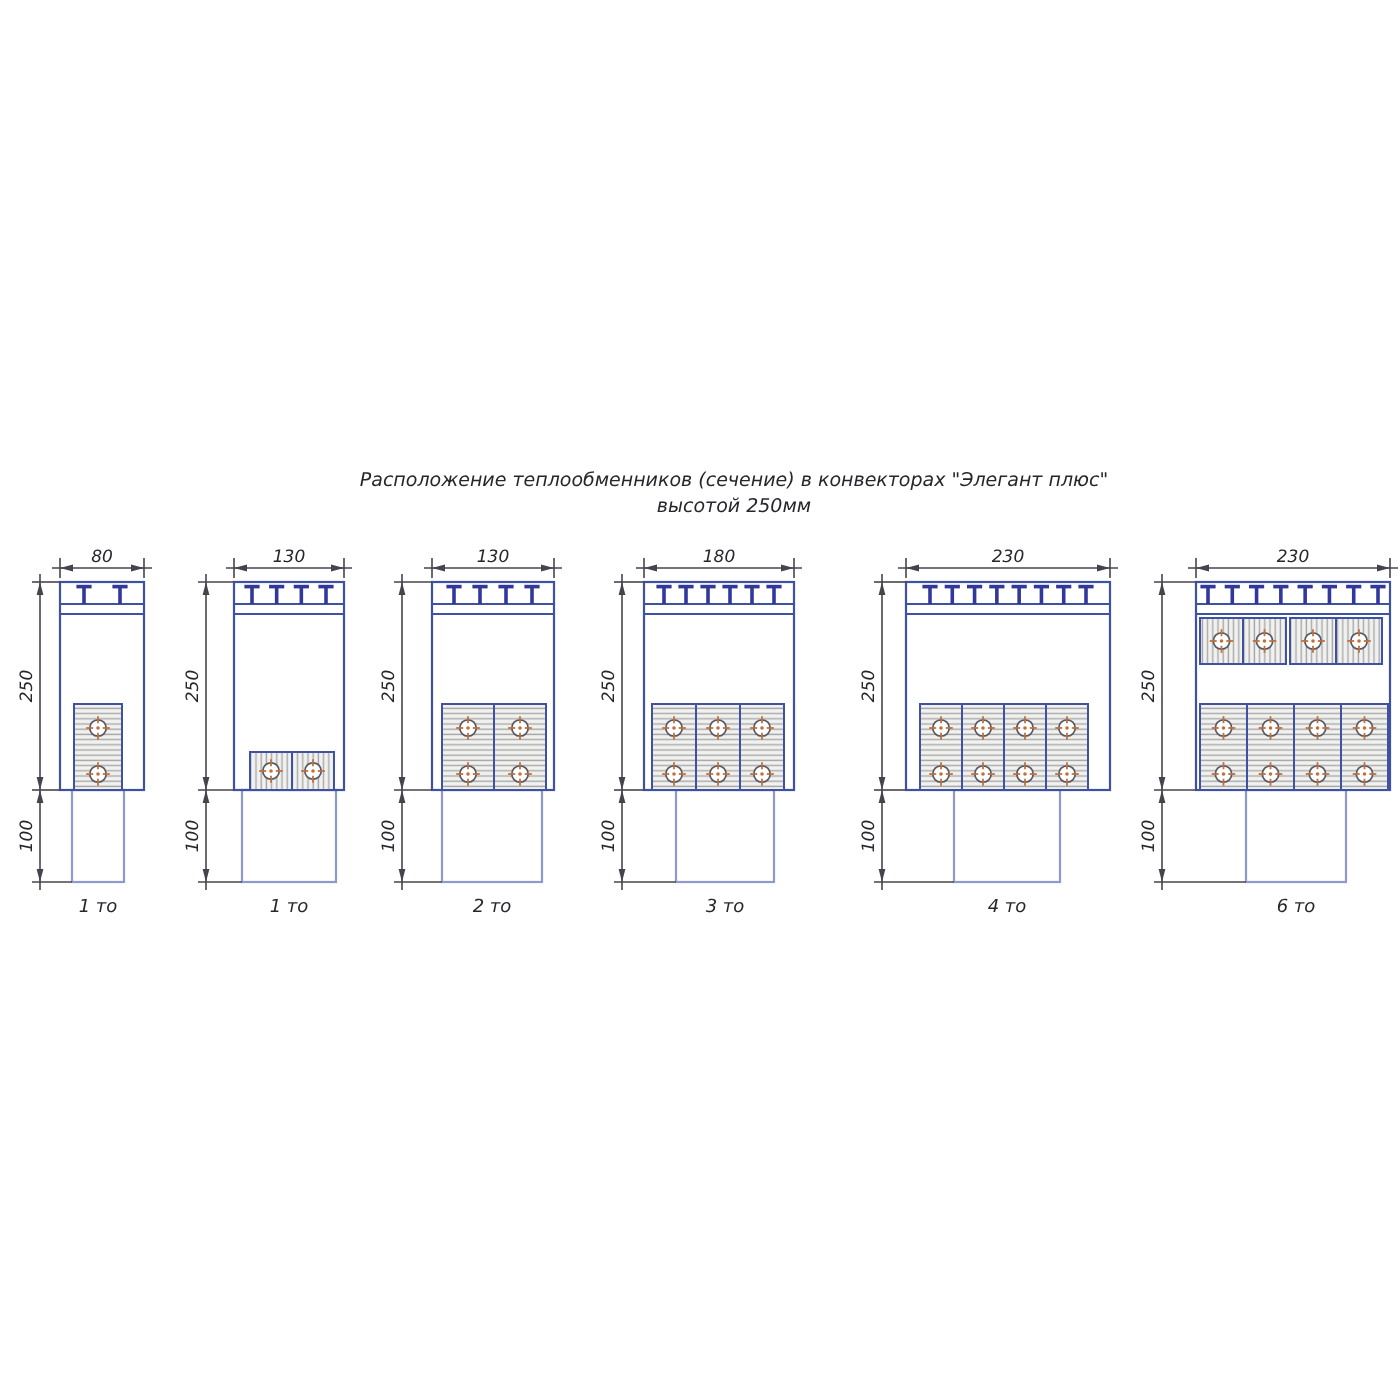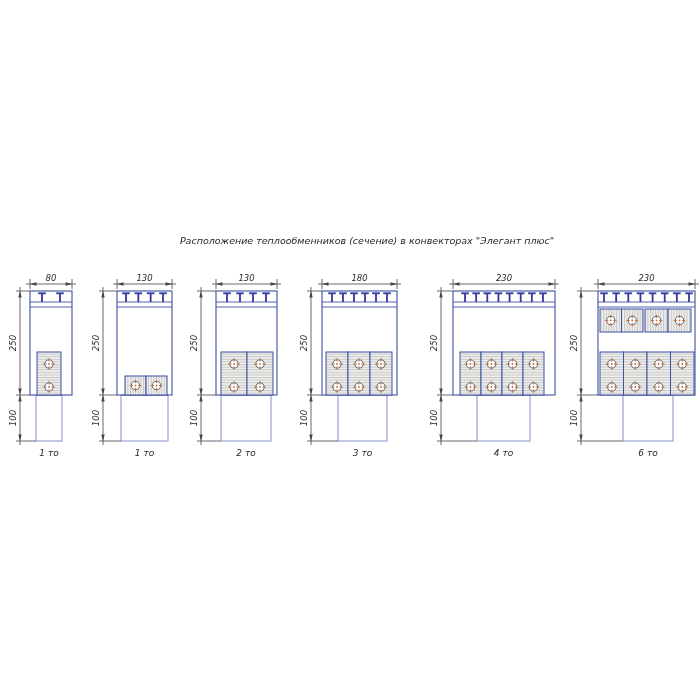--- a/index.html
+++ b/index.html
@@ -9,20 +9,21 @@
                font-style:italic;font-size:9.5px;line-height:13px;color:#26262c;}
   svg{position:absolute;left:0;top:0;}
   svg text{font-family:"DejaVu Sans",sans-serif;font-style:italic;fill:#26262c;}
 </style>
 </head>
 <body>
 
 <div id="canvas">
   <div id="title-block">
     <div>Расположение теплообменников (сечение) в конвекторах "Элегант плюс"</div>
+    <div>высотой 250мм</div>
   </div>
   <svg id="dwg" width="700" height="700" viewBox="0 0 700 700">
       <defs>
         <pattern id="hatchH" width="4" height="2.6" patternUnits="userSpaceOnUse">
           <rect x="0" y="0" width="4" height="4" fill="#f1f1ef"></rect>
           <line x1="0" y1="0.6" x2="4" y2="0.6" stroke="#a9a9a9" stroke-width="0.7"></line>
         </pattern>
         <pattern id="hatchV" width="2.6" height="4" patternUnits="userSpaceOnUse">
           <rect x="0" y="0" width="4" height="4" fill="#f1f1ef"></rect>
           <line x1="0.6" y1="0" x2="0.6" y2="4" stroke="#a9a9a9" stroke-width="0.7"></line>

